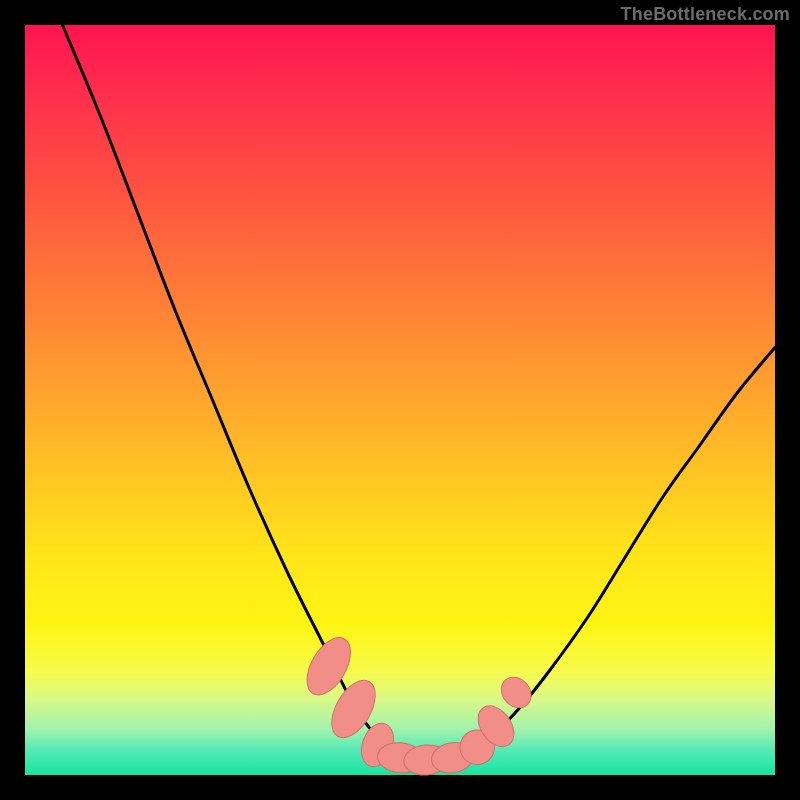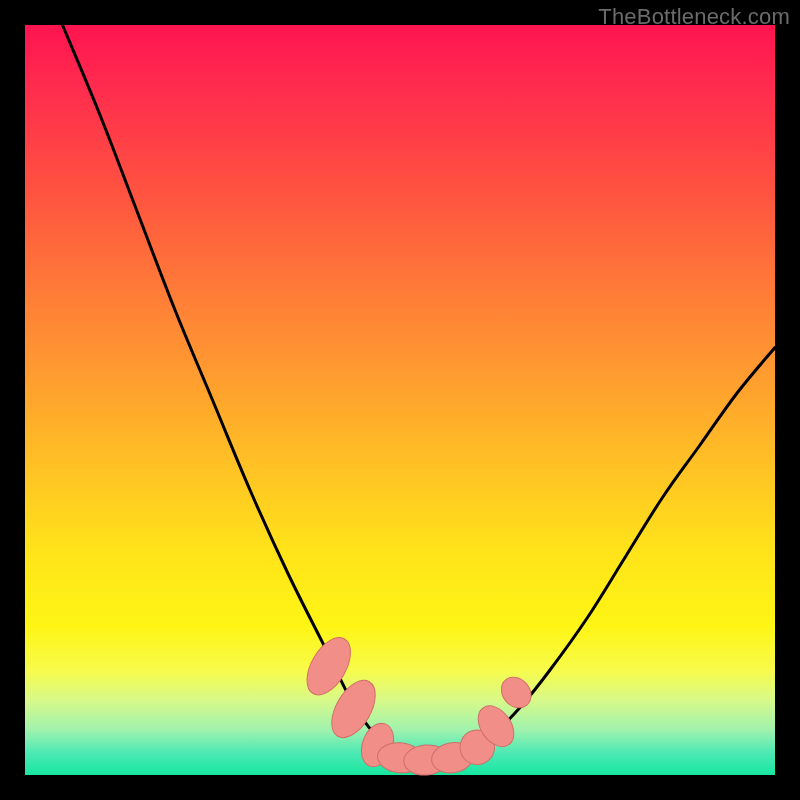--- a/index.html
+++ b/index.html
@@ -40,22 +40,22 @@
       #9ff2ad 94%,
       #4ee9b5 97%,
       #16e6a0 100%
     );
   }
   .watermark {
     position: absolute;
     top: 4px;
     right: 10px;
     color: #6b6b6b;
-    font-size: 22px;
-    font-weight: 400;
+    font-size: 18px;
+    font-weight: 700;
     letter-spacing: 0.2px;
     user-select: none;
   }
   svg.curves {
     position: absolute;
     left: 0;
     top: 0;
     width: 750px;
     height: 750px;
     overflow: visible;

